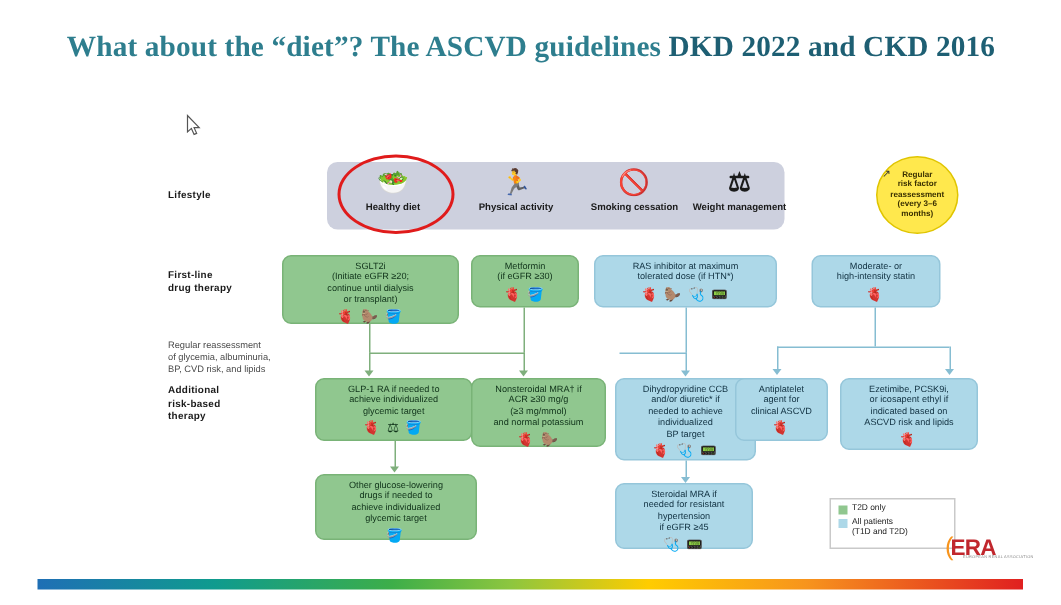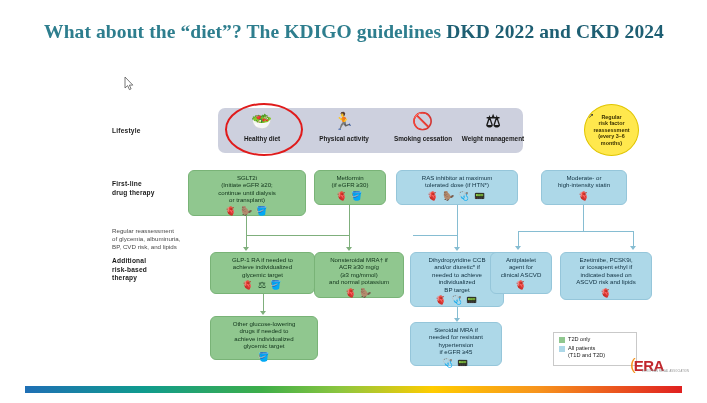--- a/index.html
+++ b/index.html
@@ -104,21 +104,21 @@
     background:linear-gradient(to right,#1F6FB5 0%,#0F9B8E 18%,#3DAE49 36%,
       #8DC63F 48%,#FFCC00 62%,#F7941D 78%,#E02020 100%);
   }
 </style>
 </head>
 <body>
 
 <div id="slide">
 
   <div class="title">
-    <span>What about the “diet”? The KDIGO guidelines </span><span class="bold2">DKD 2022 and CKD 2024</span>
+    <span>What about the “diet”? The ASCVD guidelines </span><span class="bold2">DKD 2022 and CKD 2016</span>
   </div>
 
   <svg class="cursor" viewBox="0 0 11 15">
     <path d="M1,1 L1,12 L3.6,9.6 L5.4,13.6 L7.1,12.9 L5.4,9.1 L8.8,9.1 Z" fill="#ffffff" stroke="#555" stroke-width="0.8"></path>
   </svg>
 
   <div id="figure">
 
     <div class="rowlabel" style="left:112px;top:27px;">Lifestyle</div>
     <div class="rowlabel" style="left:112px;top:80px;white-space:pre-line;">First-line

